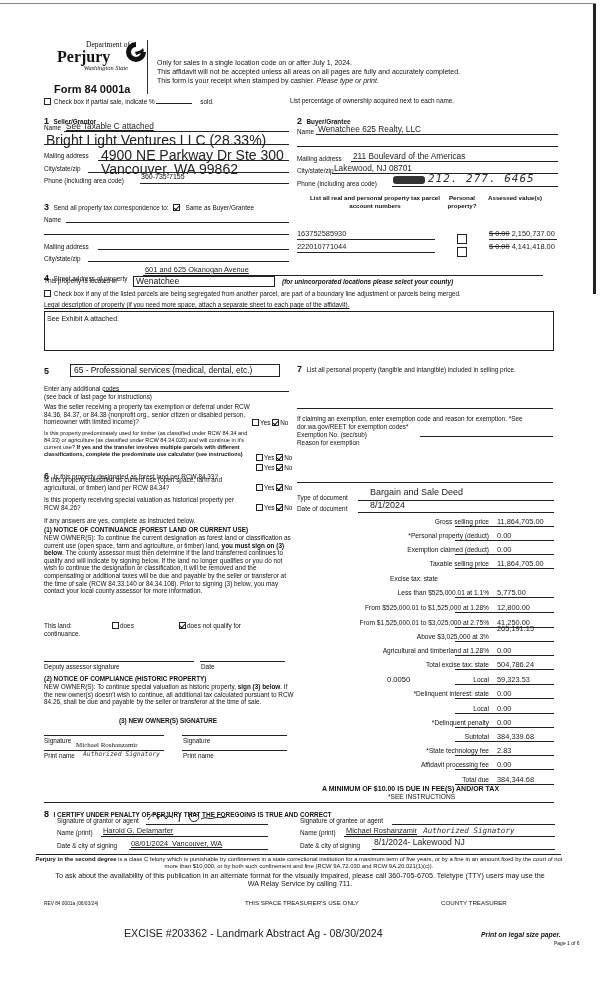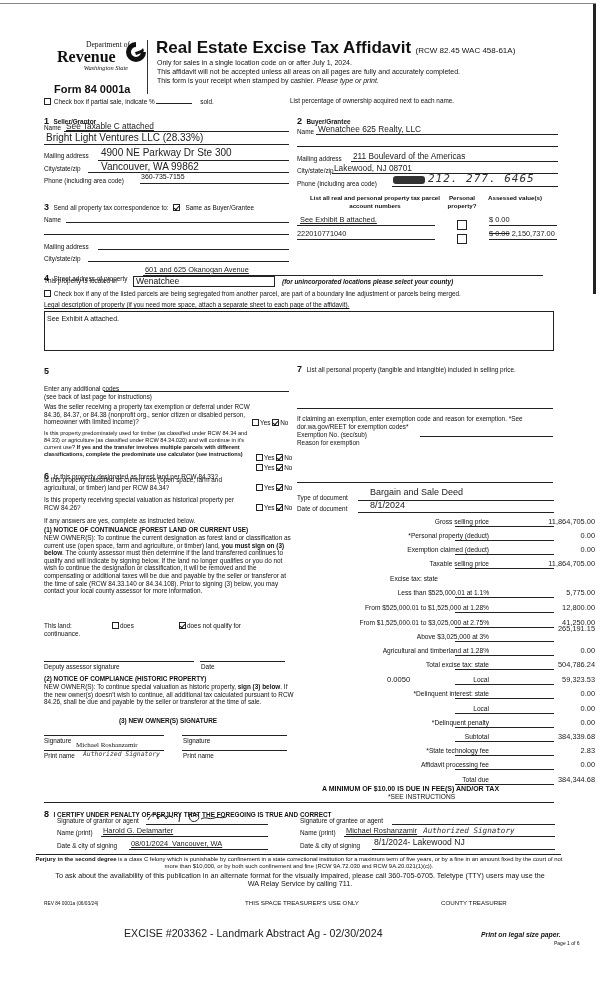--- a/index.html
+++ b/index.html
@@ -5,56 +5,52 @@
   * { box-sizing: border-box; margin: 0; padding: 0; }
   html, body { width: 600px; height: 988px; background: #fff; overflow: hidden; }
   body { font-family: "Liberation Sans", sans-serif; color: #111; position: relative; }
   .page { position: absolute; left: 0; top: 0; width: 600px; height: 988px; background: #fff; }
   .edge-top { position: absolute; left: 0; top: 3px; width: 596px; height: 1px; background: #888; }
   .edge-right { position: absolute; left: 593px; top: 4px; width: 3px; height: 290px; background: #222; }
   .abs { position: absolute; }
   .sm { font-size: 6.4px; line-height: 8.2px; }
   .xs { font-size: 5.6px; line-height: 7px; }
   .fill { font-family: "Liberation Sans", sans-serif; font-size: 8.3px; color: #222; }
-  .fill-lg { font-family: "Liberation Sans", sans-serif; font-size: 10px; color: #222; }
+  .fill-lg { font-family: "Liberation Sans", sans-serif; font-size: 14px; color: #222; }
   .hand { font-family: "DejaVu Sans Mono", monospace; font-style: italic; color: #333; }
   .line { position: absolute; height: 1px; background: #222; }
   .cb { display: inline-block; width: 7px; height: 7px; border: 1px solid #222; vertical-align: -1px; position: relative; margin-right: 1px; }
   .cb.checked::after { content: ""; position: absolute; left: 1px; top: 0px; width: 2px; height: 4px; border-right: 1.3px solid #111; border-bottom: 1.3px solid #111; transform: rotate(40deg); }
   .cb.big { width: 10px; height: 10px; }
   .bold { font-weight: bold; }
   .num-bold { font-weight: bold; font-size: 9px; }
-  .amt { position: absolute; left: 497px; width: 100px; font-size: 7.4px; text-align: right; padding-right: 2px; color: #222; }
+  .amt { position: absolute; left: 497px; width: 100px; font-size: 7.4px; text-align: left; padding-right: 2px; color: #222; }
   .amt-lbl { position: absolute; left: 296px; width: 193px; font-size: 6.6px; text-align: right; }
   .amt-line { position: absolute; left: 490px; width: 106px; height: 1px; background: #222; }
   .strike { text-decoration: line-through; }
 </style>
 </head>
 <body>
 
 <div class="page">
   <div class="edge-top"></div>
   <div class="edge-right"></div>
 
   <div class="abs" style="left:57px;top:40px;width:95px;">
     <div style="font-family:'Liberation Serif',serif;font-size:7.6px;text-align:right;padding-right:22px;">Department of</div>
-    <div style="font-family:'Liberation Serif',serif;font-size:16px;font-weight:bold;line-height:15px;">Revenue</div>
+    <div style="font-family:'Liberation Serif',serif;font-size:16px;font-weight:bold;line-height:15px;">Perjury</div>
     <div style="font-family:'Liberation Serif',serif;font-size:6.4px;font-style:italic;text-align:right;padding-right:24px;">Washington State</div>
     <svg class="abs" style="left:67px;top:0px;" width="24" height="24" viewBox="0 0 24 24">
       <path d="M12 2 A10 10 0 1 0 22 12 L17 12 A5 5 0 1 1 12 7 Z" fill="#111"></path>
       <path d="M10 10 C14 8 18 9 21 4 L22 9 C18 13 14 12 11 14 Z" fill="#fff"></path>
       <path d="M11 12 C14 11 17 11 19 8 L20 11 C17 14 14 14 12 15 Z" fill="#111"></path>
     </svg>
   </div>
   <div class="abs" style="left:54px;top:83px;font-size:11px;font-weight:bold;">Form 84 0001a</div>
   <div class="abs" style="left:147px;top:40px;width:1px;height:54px;background:#333;"></div>
-  <div class="abs" style="left:156px;top:38px;white-space:nowrap;">
-    <span style="font-size:17px;font-weight:bold;">Real Estate Excise Tax Affidavit</span>
-    <span style="font-size:8px;">(RCW 82.45 WAC 458-61A)</span>
-  </div>
   <div class="abs sm" style="left:157px;top:59px;width:440px;font-size:7px;line-height:8.8px;">
     <div>Only for sales in a single location code on or after July 1, 2024.</div>
     <div>This affidavit will not be accepted unless all areas on all pages are fully and accurately completed.</div>
     <div><span>This form is your receipt when stamped by cashier.</span> <i>Please type or print.</i></div>
   </div>
 
   <div class="abs sm" style="left:44px;top:98px;white-space:nowrap;">
     <span class="cb"></span>
     <span>Check box if partial sale, indicate %</span>
     <span style="display:inline-block;width:36px;border-bottom:1px solid #222;"></span>
@@ -97,33 +93,32 @@
   <div class="line" style="left:332px;top:173px;width:226px;"></div>
   <div class="abs sm" style="left:297px;top:180px;">Phone (including area code)</div>
   <div class="abs" style="left:393px;top:176px;width:32px;height:8px;background:#333;border-radius:3px;"></div>
   <div class="abs hand" style="left:428px;top:172px;font-size:11px;letter-spacing:1px;">212. 277. 6465</div>
   <div class="line" style="left:392px;top:186px;width:166px;"></div>
 
   <div class="abs" style="left:300px;top:194px;width:150px;font-size:6.2px;font-weight:bold;text-align:center;line-height:8px;">List all real and personal property tax parcel account numbers</div>
   <div class="abs" style="left:442px;top:194px;width:40px;font-size:6.2px;font-weight:bold;text-align:center;line-height:8px;">Personal property?</div>
   <div class="abs" style="left:488px;top:194px;width:54px;font-size:6.2px;font-weight:bold;text-align:center;line-height:8px;">Assessed value(s)</div>
 
-  <div class="abs" style="left:297px;top:215px;width:290px;">
-    <div class="abs fill" style="left:3px;top:0;font-size:7.4px;text-decoration:underline;">See Exhibit B attached.</div>
-    <div class="line" style="left:0;top:10px;width:138px;"></div>
-    <span class="cb big abs" style="left:160px;top:0;"></span>
-    <div class="abs fill" style="left:192px;top:0;font-size:7.4px;"><span>$ 0.00</span></div>
-    <div class="line" style="left:192px;top:10px;width:68px;"></div>
-  </div>
   <div class="abs" style="left:297px;top:229px;width:290px;">
-    <div class="abs fill" style="left:0;top:0;font-size:7.4px;">222010771040</div>
+    <div class="abs fill" style="left:0;top:0;font-size:7.4px;">163752585930</div>
     <div class="line" style="left:0;top:10px;width:138px;"></div>
     <span class="cb big abs" style="left:160px;top:0;"></span>
     <div class="abs fill" style="left:192px;top:0;font-size:7.4px;white-space:nowrap;"><span class="strike">$ 0.00</span> <span>2,150,737.00</span></div>
     <div class="line" style="left:192px;top:10px;width:68px;"></div>
+  </div>
+  <div class="abs" style="left:297px;top:242px;width:290px;">
+    <div class="abs fill" style="left:0;top:0;font-size:7.4px;">222010771044</div>
+    <div class="line" style="left:0;top:10px;width:138px;"></div>
+    <span class="cb big abs" style="left:160px;top:0;"></span>
+    <div class="abs fill" style="left:192px;top:0;font-size:7.4px;white-space:nowrap;"><span class="strike">$ 0.00</span> <span>4,141,418.00</span></div>
   </div>
 
   <div class="abs" style="left:44px;top:196px;white-space:nowrap;">
     <span class="num-bold">3</span>
     <span class="sm">Send all property tax correspondence to:</span>
     <span class="cb checked"></span>
     <span class="sm">Same as Buyer/Grantee</span>
   </div>
   <div class="abs sm" style="left:44px;top:216px;">Name</div>
   <div class="line" style="left:66px;top:222px;width:223px;"></div>
@@ -143,20 +138,21 @@
   <div class="abs" style="left:133px;top:276px;width:142px;height:11px;border:1px solid #222;font-size:8.6px;padding-left:2px;line-height:9px;">Wenatchee</div>
   <div class="abs sm bold" style="left:282px;top:278px;font-style:italic;">(for unincorporated locations please select your county)</div>
   <div class="abs sm" style="left:44px;top:290px;white-space:nowrap;">
     <span class="cb"></span>
     <span>Check box if any of the listed parcels are being segregated from another parcel, are part of a boundary line adjustment or parcels being merged.</span>
   </div>
   <div class="abs sm" style="left:44px;top:301px;text-decoration:underline;">Legal description of property (if you need more space, attach a separate sheet to each page of the affidavit).</div>
   <div class="abs" style="left:44px;top:311px;width:510px;height:40px;border:1px solid #222;font-size:7px;padding:3px 2px;">See Exhibit A attached.</div>
 
   <div class="abs num-bold" style="left:44px;top:366px;">5</div>
+  <div class="abs" style="left:70px;top:364px;width:210px;height:13px;border:1px solid #222;font-size:8.4px;padding-left:3px;line-height:11px;">65 - Professional services (medical, dental, etc.)</div>
   <div class="abs sm" style="left:44px;top:385px;">Enter any additional codes</div>
   <div class="line" style="left:104px;top:391px;width:185px;"></div>
   <div class="abs sm" style="left:44px;top:393px;">(see back of last page for instructions)</div>
 
   <div class="abs sm" style="left:44px;top:403px;width:206px;line-height:7.6px;">Was the seller receiving a property tax exemption or deferral under RCW 84.36, 84.37, or 84.38 (nonprofit org., senior citizen or disabled person, homeowner with limited income)?</div>
   <div class="abs sm" style="left:252px;top:419px;white-space:nowrap;">
     <span class="cb"></span><span>Yes</span>
     <span class="cb checked"></span><span>No</span>
   </div>
   <div class="abs xs" style="left:44px;top:430px;width:214px;line-height:7px;">
@@ -352,16 +348,16 @@
   <div class="line" style="left:36px;top:854px;width:525px;"></div>
 
   <div class="abs" style="left:34px;top:856px;width:530px;font-size:5.9px;line-height:7.2px;text-align:center;">
     <b>Perjury in the second degree</b>
     <span>is a class C felony which is punishable by confinement in a state correctional institution for a maximum term of five years, or by a fine in an amount fixed by the court of not more than $10,000, or by both such confinement and fine (RCW 9A.72.030 and RCW 9A.20.021(1)(c)).</span>
   </div>
   <div class="abs" style="left:50px;top:872px;width:500px;font-size:7.2px;line-height:7.8px;text-align:center;">To ask about the availability of this publication in an alternate format for the visually impaired, please call 360-705-6705. Teletype (TTY) users may use the WA Relay Service by calling 711.</div>
   <div class="abs" style="left:44px;top:901px;font-size:4.8px;">REV 84 0001a (06/03/24)</div>
   <div class="abs" style="left:245px;top:899px;font-size:6.2px;">THIS SPACE TREASURER'S USE ONLY</div>
   <div class="abs" style="left:441px;top:899px;font-size:6.2px;">COUNTY TREASURER</div>
-  <div class="abs" style="left:124px;top:927px;font-size:10.6px;color:#222;white-space:nowrap;">EXCISE #203362 - Landmark Abstract Ag - 02/30/2024</div>
+  <div class="abs" style="left:124px;top:927px;font-size:10.6px;color:#222;white-space:nowrap;">EXCISE #203362 - Landmark Abstract Ag - 08/30/2024</div>
   <div class="abs" style="left:481px;top:931px;font-size:6.8px;font-weight:bold;font-style:italic;white-space:nowrap;">Print on legal size paper.</div>
   <div class="abs" style="left:554px;top:940px;font-size:5px;white-space:nowrap;">Page 1 of 6</div>
 </div>
 
 </body></html>

